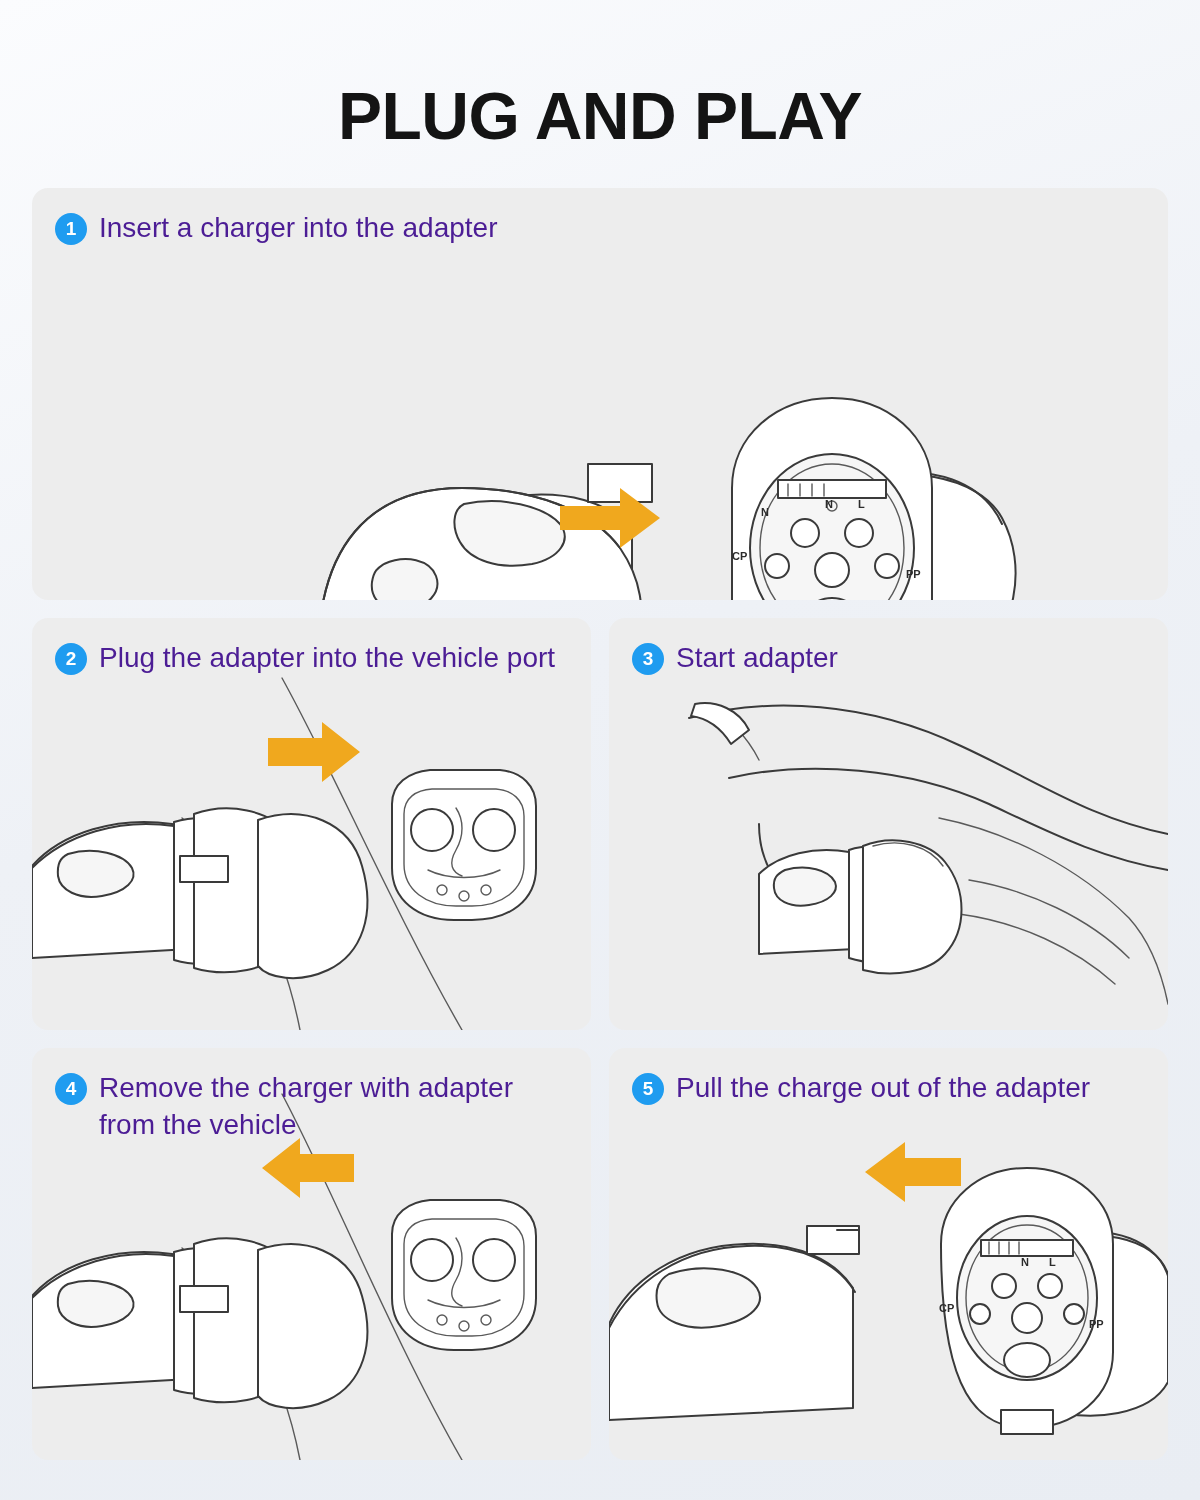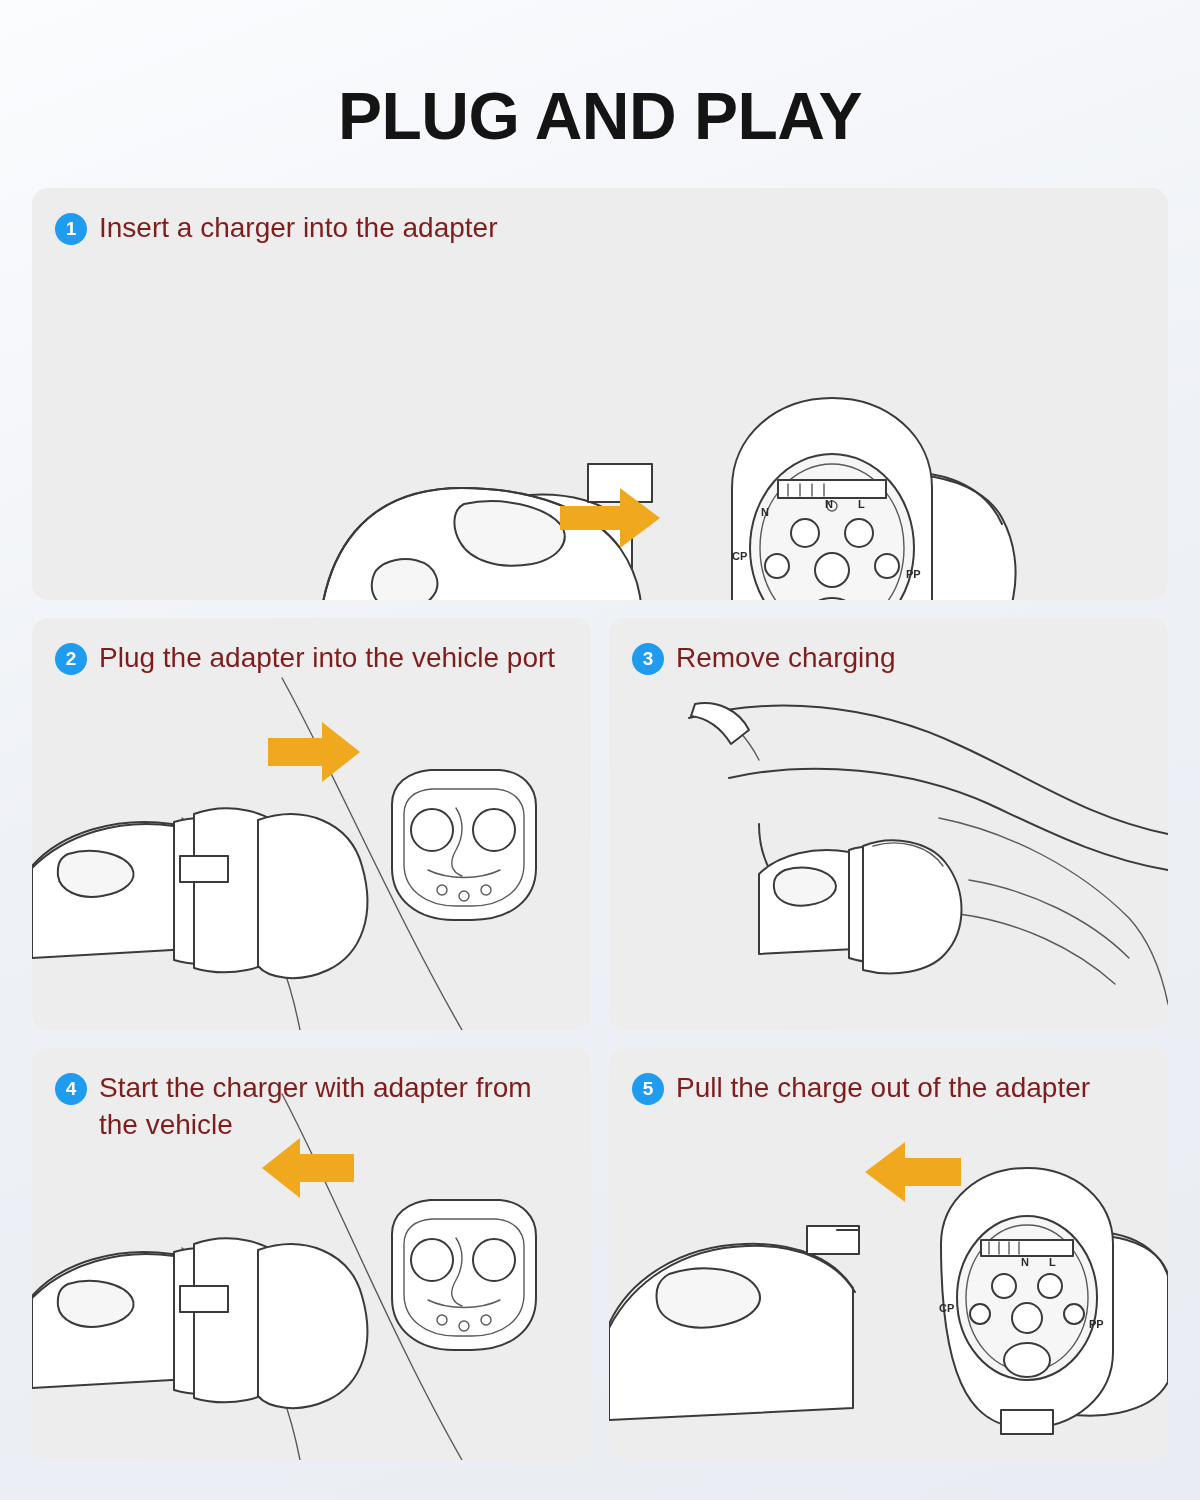--- a/index.html
+++ b/index.html
@@ -72,21 +72,21 @@
     font-weight: 700;
     display: flex;
     align-items: center;
     justify-content: center;
     margin-top: 4px;
     box-shadow: 0 0 0 1px #1f9cf0;
   }
   .step-text {
     font-size: 28px;
     line-height: 1.32;
-    color: #7f1d1d;
+    color: #4c1d95;
     max-width: 470px;
   }
   .panel.full .step-text {
     max-width: 900px;
   }
   .art {
     position: absolute;
     inset: 0;
     z-index: 1;
   }
@@ -236,21 +236,21 @@
 
             <path class="fill-white" d="M150 256 C170 236 206 228 240 234 L266 240 L266 330 L150 336 Z"></path>
             <path class="fill-soft" d="M176 252 C198 246 220 252 226 264 C230 274 220 284 200 287 C180 290 166 282 165 270 C164 260 168 256 176 252 Z"></path>
             <path class="fill-white" d="M240 232 C264 224 296 230 312 244 L312 330 C296 344 264 348 240 340 Z"></path>
             <path class="fill-white" d="M254 228 C284 216 320 224 336 244 C358 272 358 312 336 336 C320 354 284 360 254 352 Z"></path>
             <path class="ln-thin" d="M264 228 C292 220 320 228 334 248"></path>
           </svg>
         </div>
         <div class="panel-head">
           <div class="step-badge">3</div>
-          <div class="step-text">Remove charging</div>
+          <div class="step-text">Start adapter</div>
         </div>
       </div>
     </div>
 
     <div class="row">
 
       <div class="panel half">
         <div class="art">
           <svg viewBox="0 0 559 412" preserveAspectRatio="none">
             <path class="ln-thin" d="M250 46 C300 140 360 290 430 412"></path>
@@ -271,21 +271,21 @@
             <circle class="fill-white" cx="462" cy="212" r="21"></circle>
             <path class="ln-thin" d="M424 190 C432 202 432 218 424 232 C416 246 420 254 430 258"></path>
             <path class="ln-thin" d="M396 252 C416 262 448 262 468 252"></path>
             <circle class="ln-thin" cx="410" cy="272" r="5"></circle>
             <circle class="ln-thin" cx="432" cy="278" r="5"></circle>
             <circle class="ln-thin" cx="454" cy="272" r="5"></circle>
           </svg>
         </div>
         <div class="panel-head">
           <div class="step-badge">4</div>
-          <div class="step-text">Start the charger with adapter from the vehicle</div>
+          <div class="step-text">Remove the charger with adapter from the vehicle</div>
         </div>
       </div>
 
       <div class="panel half">
         <div class="art">
           <svg viewBox="0 0 559 412" preserveAspectRatio="none">
 
             <path class="fill-white" d="M0 276 C20 232 70 198 136 196 C188 194 226 212 244 240 L244 360 L0 372 Z"></path>
             <path class="ln" d="M0 280 C24 234 72 200 138 198 C190 196 228 214 246 244"></path>
             <path class="fill-soft" d="M60 226 C96 214 136 222 148 240 C158 256 142 272 110 278 C76 284 50 272 48 254 C46 240 50 232 60 226 Z"></path>

